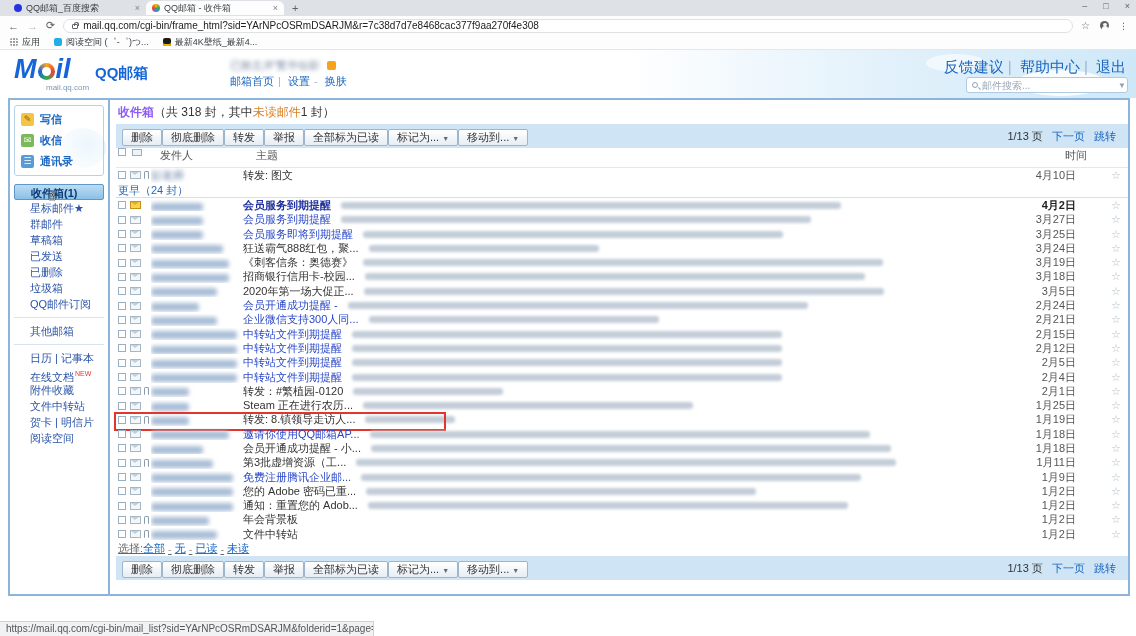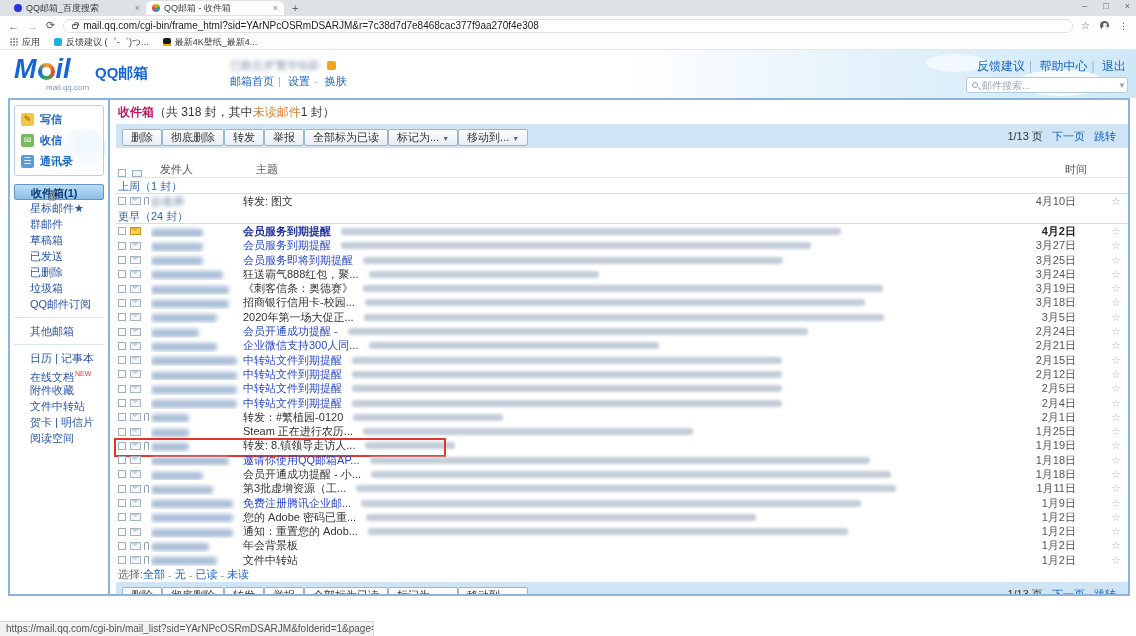--- a/index.html
+++ b/index.html
@@ -50,21 +50,21 @@
      background:conic-gradient(#f5a623,#ea4335,#35a853,#1565d8,#f5a623); position:relative; }
   .logo .oball:before { content:""; position:absolute; inset:4px; background:#fff; border-radius:50%; }
   .logo .m2 { font-size:27px; font-weight:bold; color:#1565d8; font-style:italic; line-height:27px; }
   .logo-sub { position:absolute; left:46px; top:33px; font-size:8px; color:#7c96b5; }
   .brandcn { position:absolute; left:95px; top:14px; font-size:15px; font-weight:bold; color:#1565d8; }
   .account { position:absolute; left:230px; top:8px; font-size:11px; color:#555; white-space:nowrap; }
   .acct-blur { filter:blur(2px); color:#7d8da5; }
   .vip-ic { display:inline-block; width:9px; height:9px; background:#f7a21b; border-radius:2px; margin-left:4px; vertical-align:-1px; }
   .hnav { position:absolute; left:230px; top:24px; font-size:11px; color:#1a66c0; }
   .hnav .sep { color:#9db6ce; margin:0 4px; }
-  .toplinks { position:absolute; right:10px; top:8px; font-size:12px; color:#1a66c0; }
+  .toplinks { position:absolute; right:10px; top:8px; font-size:15px; color:#1a66c0; }
   .toplinks .sep { color:#9db6ce; margin:0 4px; }
   .searchbox { position:absolute; right:8px; top:27px; width:162px; height:16px; background:#fff; border:1px solid #aecbe2; border-radius:3px; display:flex; align-items:center; padding:0 5px; gap:4px; }
   .mag { width:6px; height:6px; border:1px solid #8aa4ba; border-radius:50%; position:relative; flex:none; }
   .mag:after { content:""; position:absolute; left:5px; top:5px; width:3px; height:1px; background:#8aa4ba; transform:rotate(45deg); }
   .searchbox input { border:none; outline:none; flex:1; font-size:10px; color:#333; background:transparent; }
   .searchbox input::placeholder { color:#9aa7b5; }
   .caret { color:#8aa4ba; font-size:8px; }
 
   
   .frame { position:absolute; left:8px; right:6px; top:98px; bottom:40px; border:2px solid #8db4da; background:#fff; display:flex; }
@@ -81,28 +81,28 @@
   .fitem { height:16px; line-height:16px; color:#2b55a8; padding-left:16px; white-space:nowrap; overflow:hidden; }
   .fitem.sel { background:linear-gradient(#bcdcf4,#8cc0e8); border:1px solid #5f97c9; border-radius:2px; color:#0b3b73; font-weight:bold; }
   .sdiv { border-top:1px solid #d7e4ef; margin:5px 0; }
   .newtag { color:#e03a2e; font-size:7px; vertical-align:super; margin-left:1px; }
   .handcursor { position:absolute; left:38px; top:88px; font-size:13px; color:#fff; z-index:9;
      text-shadow:-1px 0 #222,1px 0 #222,0 -1px #222,0 1px #222; }
 
   
   .content { flex:1; position:relative; padding:0 0 0 6px; overflow:hidden; }
   .mboxtitle { height:24px; display:flex; align-items:center; font-size:12px; color:#333; padding-left:2px; }
-  .mboxtitle b { font-size:12px; color:#be185d; }
+  .mboxtitle b { font-size:12px; color:#8b5cf6; }
   .hl-unread { color:#d9822b; }
   .toolbar { height:24px; background:#cfe5f6; display:flex; align-items:center; padding:0 6px; gap:4px; }
   .tbtn { font-size:11px; color:#333; background:linear-gradient(#ffffff,#e7edf3); border:1px solid #9eb6cb; border-radius:2px; padding:1px 8px; height:17px; line-height:13px; white-space:nowrap; }
   .tbtn .dd { font-size:7px; color:#667; margin-left:3px; }
   .pgn { margin-left:auto; font-size:11px; color:#333; white-space:nowrap; padding-right:6px; }
   .pgn a { color:#1a66c0; text-decoration:none; margin-left:6px; }
-  .colhead { height:30px; display:flex; align-items:flex-end; font-size:11px; color:#555; border-bottom:1px solid #e0e8f0; }
+  .colhead { height:20px; display:flex; align-items:flex-start; font-size:11px; color:#555; border-bottom:1px solid #e0e8f0; }
   .colhead .c1 { width:44px; display:flex; gap:6px; padding-left:2px; align-items:center; }
   .colhead .c2 { width:96px; }
   .colhead .c3 { flex:1; }
   .colhead .c4 { width:104px; text-align:center; }
   .mini-cb { width:8px; height:8px; border:1px solid #9ab0c2; background:#fff; flex:none; }
   .mini-env { width:10px; height:7px; border:1px solid #9ab0c2; background:#eef3f7; flex:none; }
 
   .group { height:16px; line-height:16px; font-size:11px; color:#2767b5; border-bottom:1px solid #cfe0ee; padding-left:2px; }
   .group .cnt { color:#2767b5; }
   .mrow { height:14.3px; display:flex; align-items:center; font-size:11px; position:relative; }
@@ -118,21 +118,21 @@
   .sendertxt { color:#5f7ba0; filter:blur(2px); }
   .subj { white-space:nowrap; color:#333; }
   .subj.link { color:#2947c8; }
   .mrow.unread .subj { font-weight:bold; color:#20309c; }
   .sumbar { display:inline-block; height:7px; border-radius:3px; background:#c3cdd8; filter:blur(1.5px); margin-left:10px; flex:none; max-width:560px; }
   .spacer { flex:1; }
   .mdate { width:64px; text-align:right; color:#555; font-size:11px; flex:none; }
   .mrow.unread .mdate { font-weight:bold; color:#222; }
   .mstar { width:16px; text-align:center; color:#b8c4cc; font-size:11px; flex:none; margin-left:32px; margin-right:4px; }
   .mrow.boxed:after { content:""; position:absolute; left:-2px; top:-1px; width:328px; height:15px; border:2px solid #e2362c; pointer-events:none; }
-  .selbar { height:15px; font-size:11px; color:#666; display:flex; align-items:center; padding-left:2px; }
+  .selbar { height:15px; font-size:11px; color:#666; display:flex; align-items:center; padding-left:2px;text-decoration:underline; }
   .selbar a { color:#1a66c0; text-decoration:none; }
   .selbar .dash { color:#999; margin:0 3px; }
 
   
   .statusbar { position:absolute; left:0; bottom:0; width:374px; height:15px; background:#f1f2f3; border:1px solid #cfd2d5; border-left:none; border-bottom:none; font-size:10px; color:#555; line-height:14px; padding:0 6px; white-space:nowrap; overflow:hidden; }
   .watermark { position:absolute; right:10px; bottom:6px; font-size:30px; font-weight:bold; color:#fff; letter-spacing:2px;
      text-shadow:-2px 0 #111,2px 0 #111,0 -2px #111,0 2px #111,-1px -1px #111,1px 1px #111,-1px 1px #111,1px -1px #111; }
   .wm-faint { position:absolute; right:2px; bottom:14px; font-size:22px; color:#c9dcea; font-weight:bold; z-index:-1; letter-spacing:1px; }
   .wm-wrap { position:absolute; right:0; bottom:0; width:200px; height:50px; }
 </style>
@@ -175,21 +175,21 @@
     </div>
   </div>
 
   <div class="bookmarks" id="bookmarks-bar">
       <span class="bm">
         <span class="bm-ic grid"></span>
         <span>应用</span>
       </span>
       <span class="bm">
         <span class="bm-ic bili"></span>
-        <span>反馈建议 (゜-゜)つ...</span>
+        <span>阅读空间 (゜-゜)つ...</span>
       </span>
       <span class="bm">
         <span class="bm-ic wall"></span>
         <span>最新4K壁纸_最新4...</span>
       </span>
     </div>
 
   <div class="mailhead">
     <div class="cloud" style="right:30px; top:20px; width:90px; height:26px;"></div>
     <div class="cloud" style="right:150px; top:4px; width:60px; height:18px; opacity:.6;"></div>
@@ -281,21 +281,20 @@
         <span class="c1">
           <span class="mini-cb"></span>
           <span class="mini-env"></span>
         </span>
         <span class="c2">发件人</span>
         <span class="c3">主题</span>
         <span class="c4">时间</span>
       </div>
 
       <div id="mail-list">
-          <div class="group"><span class="cnt">上周（1 封）</span></div>
           <div class="mrow">
             <span class="cb"></span>
             <span class="env"></span>
             <span class="clip"></span>
             <span class="senderbox"><span class="sendertxt">彭老师</span></span>
             <span class="subj">转发: 图文</span>
             <span class="spacer"></span>
             <span class="mdate">4月10日</span>
             <span class="mstar">☆</span>
           </div>

